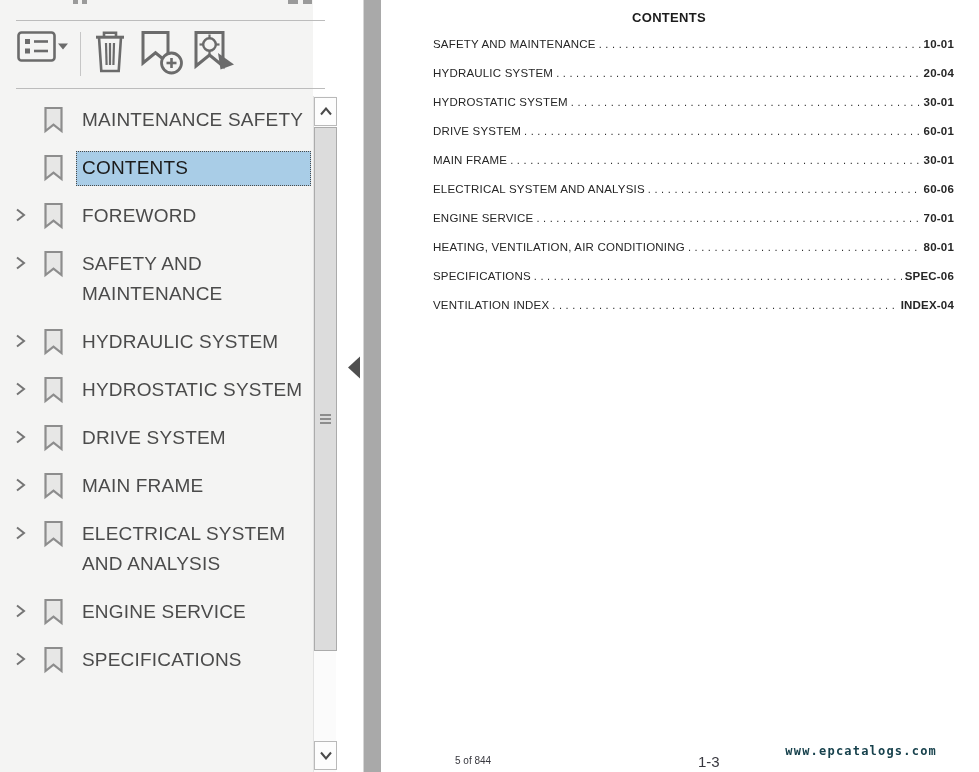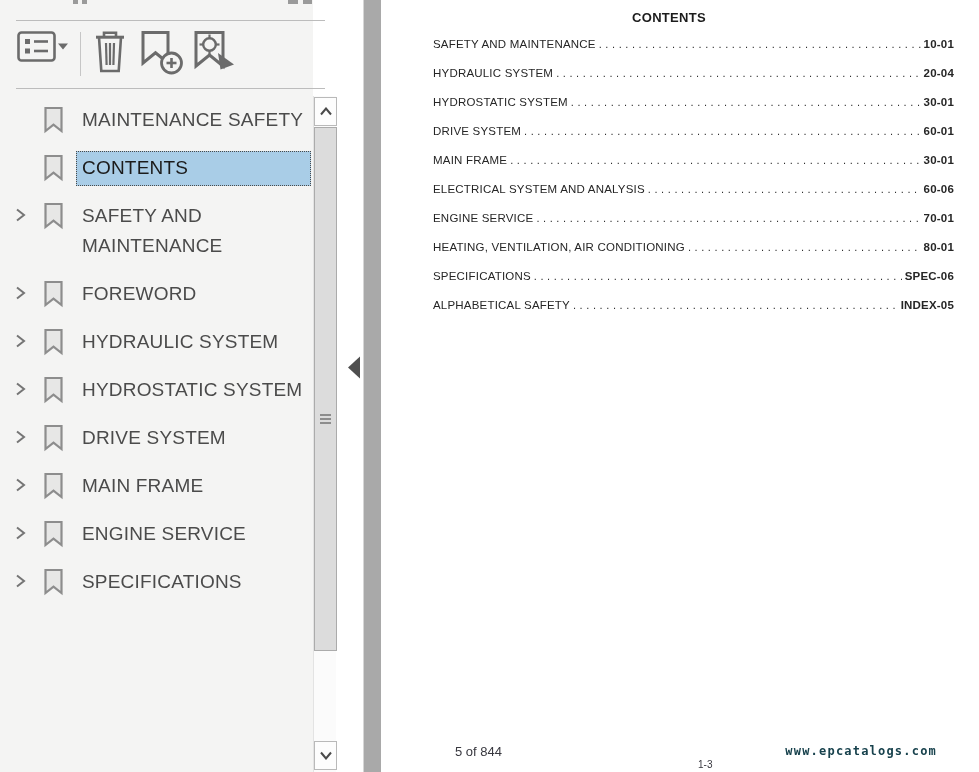--- a/index.html
+++ b/index.html
@@ -83,22 +83,22 @@
     display: flex; align-items: baseline;
     height: 13px; margin-bottom: 16px;
     font-size: 11.5px; color: #262626; letter-spacing: 0.2px;
   }
   .toc-dots {
     flex: 1; overflow: hidden; white-space: nowrap;
     margin: 0 3px; letter-spacing: 3.6px; font-size: 11px; color: #2e2e2e;
   }
   .toc-page { flex: none; font-weight: bold; }
 
-  .footer-left  { position: absolute; left: 74px;  bottom: 13px;  font-size: 13px;  color: #38383f; }
-  .footer-center{ position: absolute; left: 317px; bottom: 2px;  font-size: 10px; color: #38383f; }
+  .footer-left  { position: absolute; left: 74px;  bottom: 6px;  font-size: 10px;  color: #38383f; }
+  .footer-center{ position: absolute; left: 317px; bottom: 2px;  font-size: 15px; color: #38383f; }
   .watermark {
     position: absolute; right: 42px; bottom: 14px;
     font-family: "DejaVu Sans Mono", monospace; font-weight: bold;
     font-size: 12px; letter-spacing: 1.2px;
     color: var(--watermark, #18424d);
   }
 
   svg { display: block; }
 </style>
 </head>
@@ -204,49 +204,49 @@
     <span class="bm-chevron">
       <svg width="13" height="14" viewBox="0 0 13 14">
         <polyline points="3,1.5 10,7 3,12.5" fill="none" stroke="#757575" stroke-width="2"></polyline>
       </svg>
     </span>
     <span class="bm-flag">
       <svg width="23" height="28" viewBox="0 0 23 28">
         <path d="M3.5 2 H19.5 V25 L11.5 18.6 L3.5 25 Z" fill="#e7e7e6" stroke="#8d8d8d" stroke-width="2.2"></path>
       </svg>
     </span>
+    <span class="bm-label">FOREWORD</span>
+  </div>
+
+  <div class="bm-item">
+    <span class="bm-chevron">
+      <svg width="13" height="14" viewBox="0 0 13 14">
+        <polyline points="3,1.5 10,7 3,12.5" fill="none" stroke="#757575" stroke-width="2"></polyline>
+      </svg>
+    </span>
+    <span class="bm-flag">
+      <svg width="23" height="28" viewBox="0 0 23 28">
+        <path d="M3.5 2 H19.5 V25 L11.5 18.6 L3.5 25 Z" fill="#e7e7e6" stroke="#8d8d8d" stroke-width="2.2"></path>
+      </svg>
+    </span>
     <span class="bm-label">SAFETY AND
 MAINTENANCE</span>
   </div>
 
   <div class="bm-item">
     <span class="bm-chevron">
       <svg width="13" height="14" viewBox="0 0 13 14">
         <polyline points="3,1.5 10,7 3,12.5" fill="none" stroke="#757575" stroke-width="2"></polyline>
       </svg>
     </span>
     <span class="bm-flag">
       <svg width="23" height="28" viewBox="0 0 23 28">
         <path d="M3.5 2 H19.5 V25 L11.5 18.6 L3.5 25 Z" fill="#e7e7e6" stroke="#8d8d8d" stroke-width="2.2"></path>
       </svg>
     </span>
-    <span class="bm-label">FOREWORD</span>
-  </div>
-
-  <div class="bm-item">
-    <span class="bm-chevron">
-      <svg width="13" height="14" viewBox="0 0 13 14">
-        <polyline points="3,1.5 10,7 3,12.5" fill="none" stroke="#757575" stroke-width="2"></polyline>
-      </svg>
-    </span>
-    <span class="bm-flag">
-      <svg width="23" height="28" viewBox="0 0 23 28">
-        <path d="M3.5 2 H19.5 V25 L11.5 18.6 L3.5 25 Z" fill="#e7e7e6" stroke="#8d8d8d" stroke-width="2.2"></path>
-      </svg>
-    </span>
     <span class="bm-label">HYDRAULIC SYSTEM</span>
   </div>
 
   <div class="bm-item">
     <span class="bm-chevron">
       <svg width="13" height="14" viewBox="0 0 13 14">
         <polyline points="3,1.5 10,7 3,12.5" fill="none" stroke="#757575" stroke-width="2"></polyline>
       </svg>
     </span>
     <span class="bm-flag">
@@ -278,20 +278,34 @@
       </svg>
     </span>
     <span class="bm-flag">
       <svg width="23" height="28" viewBox="0 0 23 28">
         <path d="M3.5 2 H19.5 V25 L11.5 18.6 L3.5 25 Z" fill="#e7e7e6" stroke="#8d8d8d" stroke-width="2.2"></path>
       </svg>
     </span>
     <span class="bm-label">MAIN FRAME</span>
   </div>
 
+  <div class="bm-item">
+    <span class="bm-chevron">
+      <svg width="13" height="14" viewBox="0 0 13 14">
+        <polyline points="3,1.5 10,7 3,12.5" fill="none" stroke="#757575" stroke-width="2"></polyline>
+      </svg>
+    </span>
+    <span class="bm-flag">
+      <svg width="23" height="28" viewBox="0 0 23 28">
+        <path d="M3.5 2 H19.5 V25 L11.5 18.6 L3.5 25 Z" fill="#e7e7e6" stroke="#8d8d8d" stroke-width="2.2"></path>
+      </svg>
+    </span>
+    <span class="bm-label">ELECTRICAL SYSTEM
+AND ANALYSIS</span>
+  </div>
 
   <div class="bm-item">
     <span class="bm-chevron">
       <svg width="13" height="14" viewBox="0 0 13 14">
         <polyline points="3,1.5 10,7 3,12.5" fill="none" stroke="#757575" stroke-width="2"></polyline>
       </svg>
     </span>
     <span class="bm-flag">
       <svg width="23" height="28" viewBox="0 0 23 28">
         <path d="M3.5 2 H19.5 V25 L11.5 18.6 L3.5 25 Z" fill="#e7e7e6" stroke="#8d8d8d" stroke-width="2.2"></path>
@@ -393,21 +407,21 @@
     <span class="toc-page">80-01</span>
   </div>
 
   <div class="toc-row">
     <span class="toc-label">SPECIFICATIONS</span>
     <span class="toc-dots">............................................................................................................................................................................................................................</span>
     <span class="toc-page">SPEC-06</span>
   </div>
 
   <div class="toc-row">
-    <span class="toc-label">ALPHABETICAL SAFETY</span>
-    <span class="toc-dots">............................................................................................................................................................................................................................</span>
-    <span class="toc-page">INDEX-05</span>
+    <span class="toc-label">VENTILATION INDEX</span>
+    <span class="toc-dots">............................................................................................................................................................................................................................</span>
+    <span class="toc-page">INDEX-04</span>
   </div>
 </div>
   <div class="footer-left">5 of 844</div>
   <div class="footer-center">1-3</div>
   <div class="watermark">www.epcatalogs.com</div>
 </div>
 
 </body></html>

